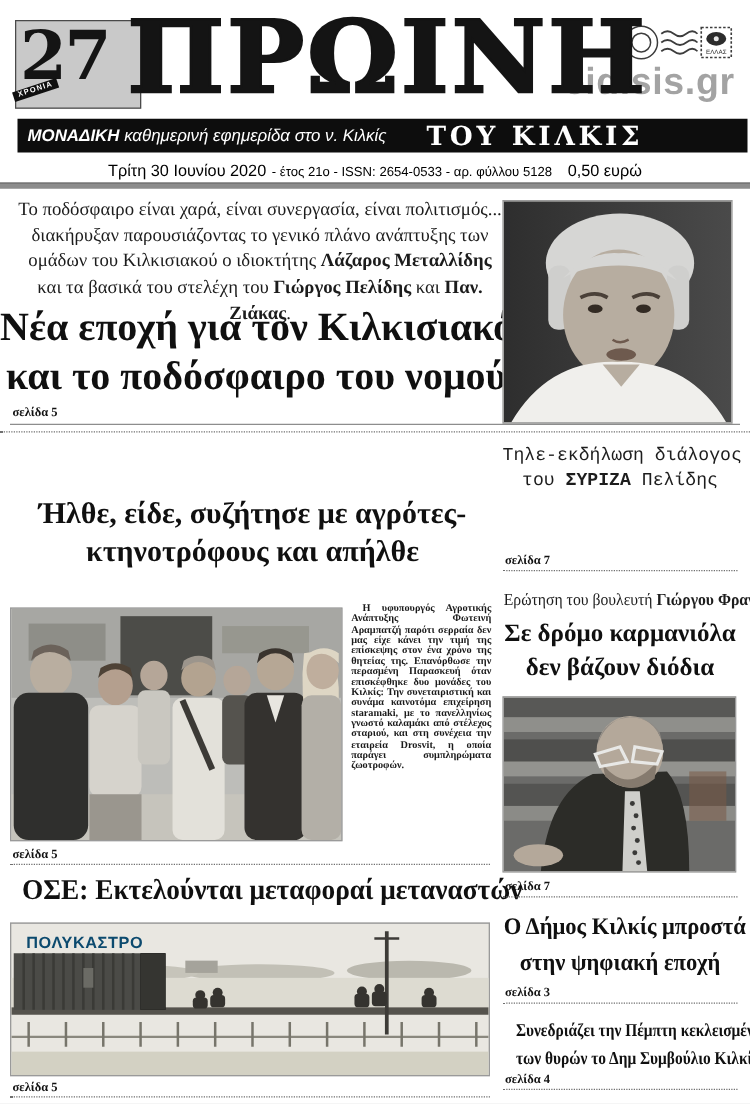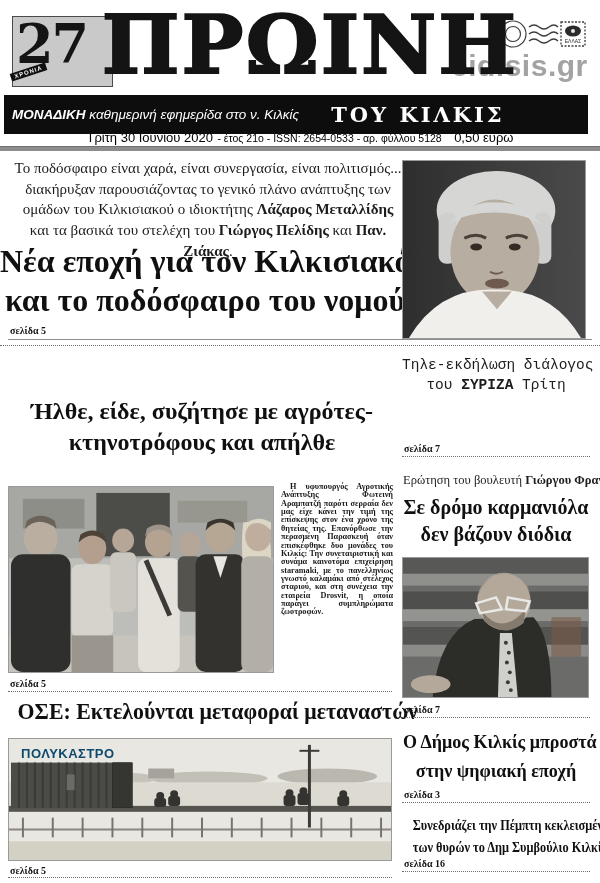--- a/index.html
+++ b/index.html
@@ -18,21 +18,21 @@
   .badge-slogan{font:bold italic 8px/1.35 "Liberation Sans",sans-serif;color:#141414;padding:8px 0 0 4px;}
 
   .masthead{left:98px;top:6px;width:386px;text-align:center;
             font:bold 84px/1 "DejaVu Serif",serif;color:#141414;letter-spacing:2px;
             transform:scale(0.98,0.95);transform-origin:top center;
             -webkit-text-stroke:2px #141414;z-index:2;}
   .website{left:451px;top:51px;font:bold 30px/1 "Liberation Sans",sans-serif;
            color:#a3a3a3;letter-spacing:0.5px;z-index:1;}
   .stamps{left:497px;top:15px;width:90px;height:44px;}
 
-  .subtitle-bar{left:4px;top:95px;width:584px;height:39px;background:#0d0d0d;color:#fff;
+  .subtitle-bar{left:14px;top:95px;width:584px;height:27px;background:#0d0d0d;color:#fff;
                 display:flex;align-items:center;justify-content:space-between;
                 box-sizing:border-box;padding:0 104px 0 8px;z-index:3;gap:32px;}
   .bar-left{font:italic 13.5px/1 "Liberation Sans",sans-serif;white-space:nowrap;}
   .bar-left b{font-weight:bold;}
   .bar-right{font:bold 21px/1 "DejaVu Serif",serif;letter-spacing:3px;white-space:nowrap;}
 
   .dateline{left:0;top:128px;width:600px;text-align:center;color:#000000;
             font-family:"Liberation Sans",sans-serif;white-space:nowrap;}
   .dl-date{font-size:13px;}
   .dl-details{font-size:10.5px;}
@@ -281,21 +281,21 @@
       </g>
       <rect y="104" width="384" height="19" fill="#d3d1c3"></rect>
     </svg>
     <div class="photo-label">ΠΟΛΥΚΑΣΤΡΟ</div>
   </div>
   <div class="abs page-ref ose-pageref">σελίδα 5</div>
   <div class="abs dotline ose-dotted"></div>
 
   <div class="abs kicker syr-kicker">
     <span class="ln">Τηλε-εκδήλωση διάλογος</span>
-    <span class="ln"><span>του </span><b>ΣΥΡΙΖΑ</b><span> Τρίτη</span></span>
+    <span class="ln"><span>του </span><b>ΣΥΡΙΖΑ</b><span> Πελίδης</span></span>
   </div>
   <div class="abs page-ref syr-pageref">σελίδα 7</div>
   <div class="abs dotline syr-dotted"></div>
 
   <div class="abs kicker tolls-kicker">
     <span class="ln"><span>Ερώτηση του βουλευτή </span><b>Γιώργου Φραγγίδη</b></span>
   </div>
   <div class="abs headline tolls-headline">
     <span class="ln">Σε δρόμο καρμανιόλα</span>
     <span class="ln">δεν βάζουν διόδια</span>
@@ -334,16 +334,16 @@
     <span class="ln">Ο Δήμος Κιλκίς μπροστά</span>
     <span class="ln">στην ψηφιακή εποχή</span>
   </div>
   <div class="abs page-ref dig-pageref">σελίδα 3</div>
   <div class="abs dotline dig-dotted"></div>
 
   <div class="abs headline cou-headline">
     <span class="ln">Συνεδριάζει την Πέμπτη κεκλεισμένων</span>
     <span class="ln">των θυρών το Δημ Συμβούλιο Κιλκίς</span>
   </div>
-  <div class="abs page-ref cou-pageref">σελίδα 16</div>
+  <div class="abs page-ref cou-pageref">σελίδα 4</div>
   <div class="abs dotline cou-dotted"></div>
 
 </div>
 
 </body></html>

